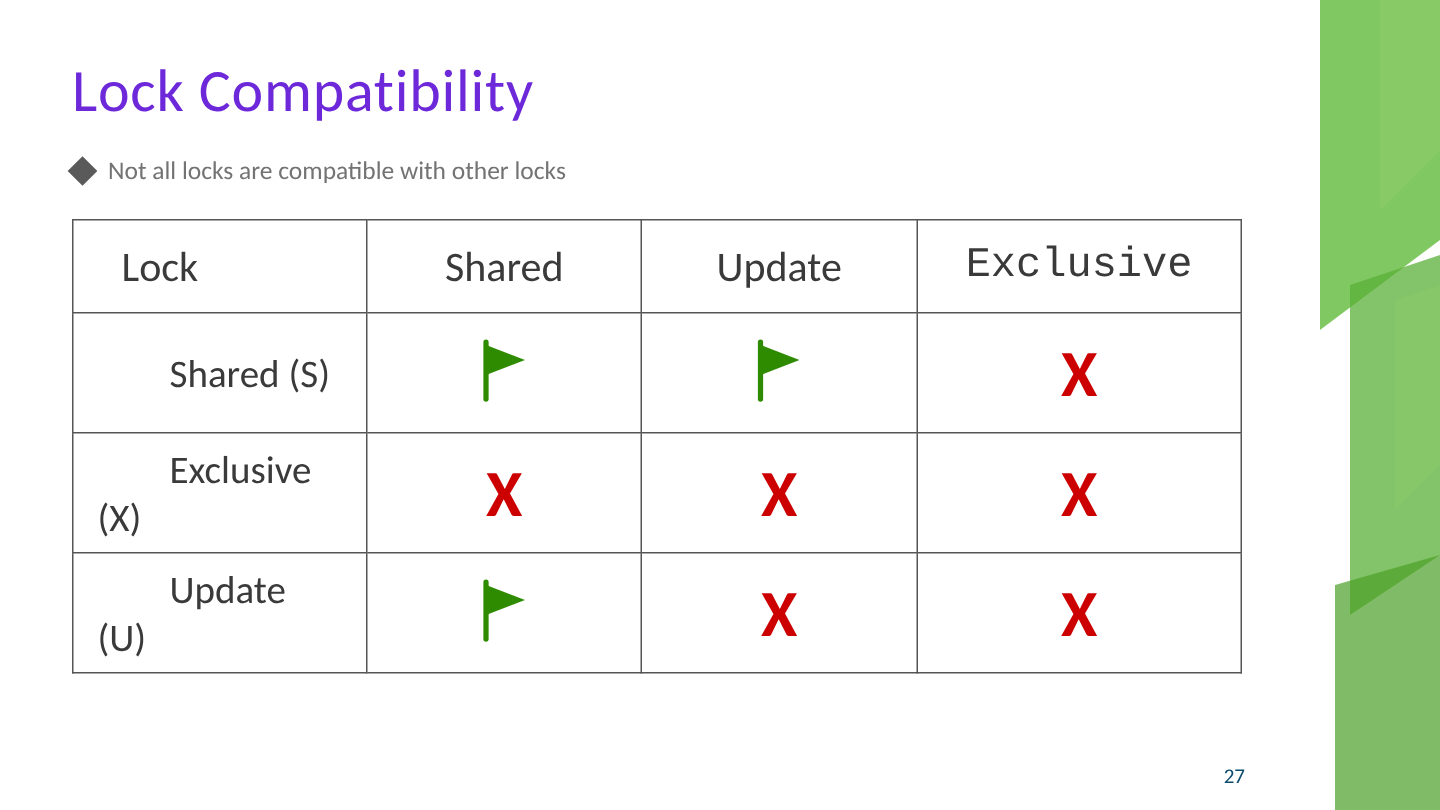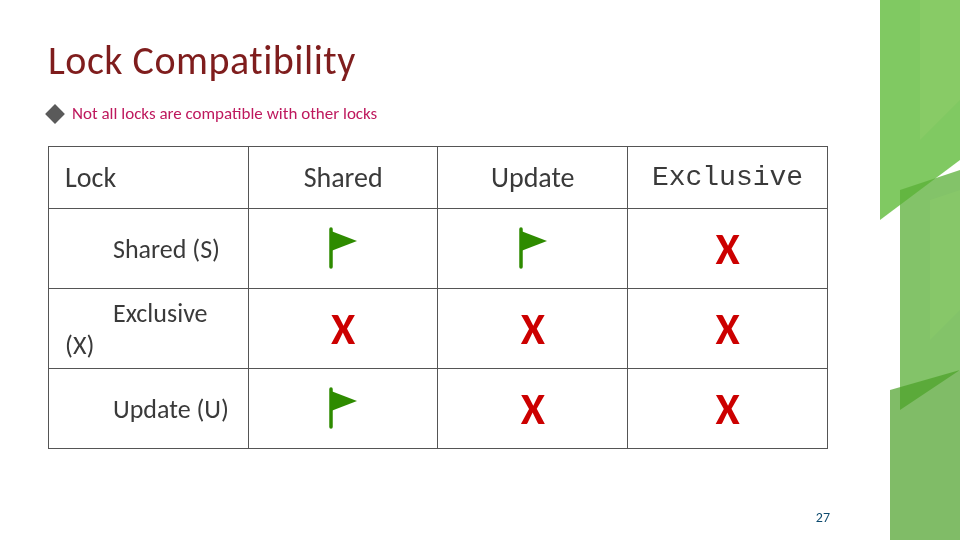--- a/index.html
+++ b/index.html
@@ -26,21 +26,21 @@
 
     .main-content {
       padding: 36px 48px 20px 48px;
       position: relative;
       z-index: 1;
     }
 
     .page-title {
       font-size: 40px;
       font-weight: 300;
-      color: #7f1d1d;
+      color: #6d28d9;
       margin-bottom: 18px;
       letter-spacing: 0.5px;
     }
 
     .bullet-point {
       display: flex;
       align-items: center;
       gap: 10px;
       margin-bottom: 22px;
     }
@@ -48,21 +48,21 @@
     .bullet-icon {
       width: 14px;
       height: 14px;
       background: #5a5a5a;
       transform: rotate(45deg);
       flex-shrink: 0;
     }
 
     .bullet-text {
       font-size: 17px;
-      color: #be185d;
+      color: #737373;
     }
 
     
     .compat-table {
       border-collapse: collapse;
       width: 780px;
       margin-top: 4px;
     }
 
     .compat-table th,
@@ -71,21 +71,21 @@
       padding: 0;
       text-align: center;
       vertical-align: middle;
     }
 
     .compat-table th {
       font-size: 28px;
       font-weight: 400;
       color: #3a3a3a;
       height: 62px;
-      padding: 0 16px;
+      padding: 0 32px;
     }
 
     .compat-table td {
       height: 80px;
       padding: 0 16px;
     }
 
     .col-lock {
       text-align: left !important;
       width: 200px;

